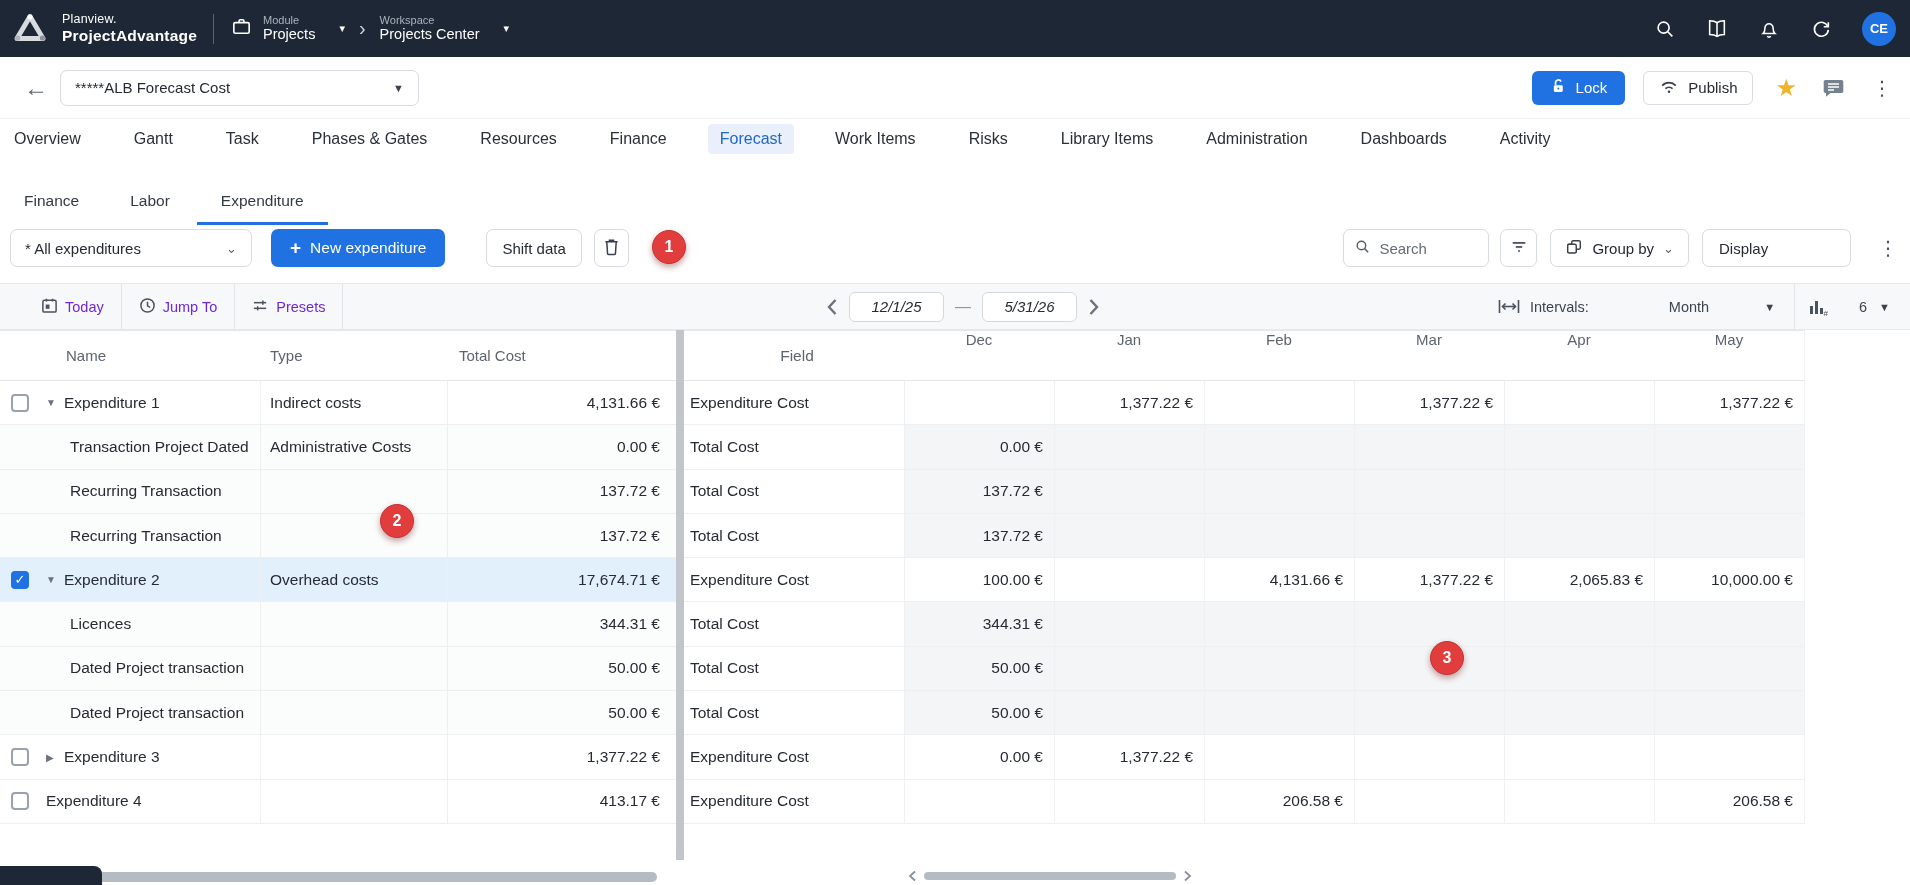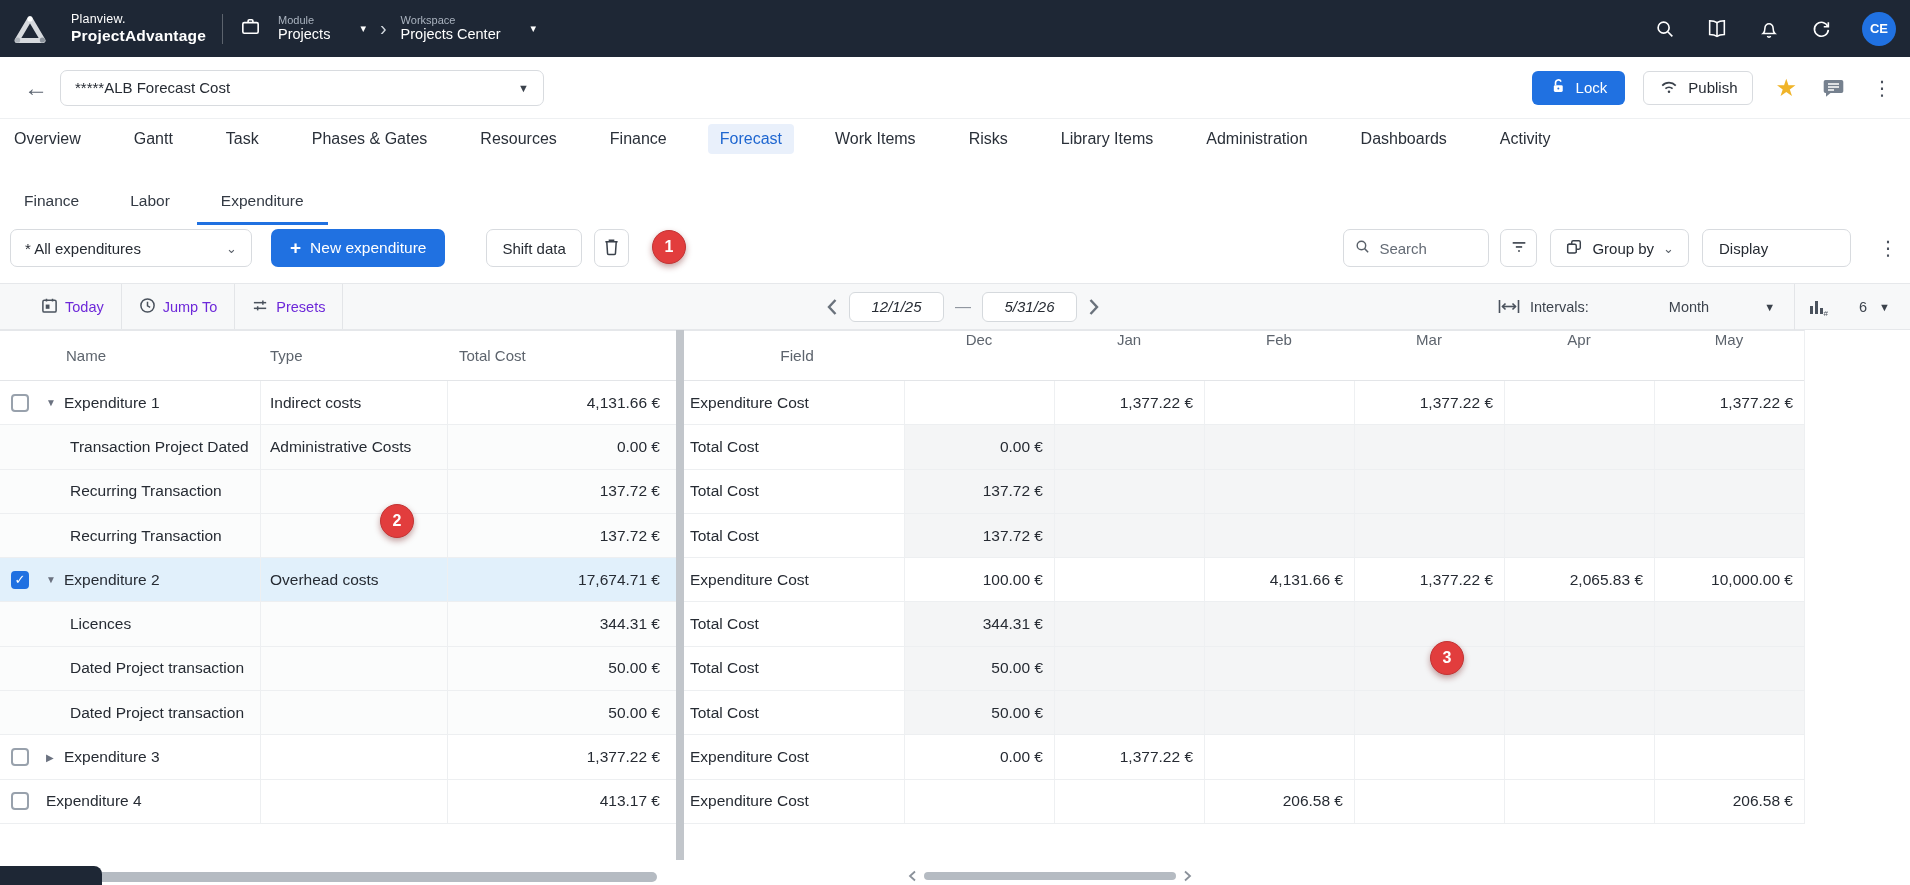--- a/index.html
+++ b/index.html
@@ -3,42 +3,42 @@
 <meta charset="utf-8">
 <style>
   * { margin:0; padding:0; box-sizing:border-box; }
   html,body { width:1910px; height:885px; overflow:hidden; background:#fff;
               font-family:"Liberation Sans", sans-serif; color:#262b33; }
   .app { position:relative; width:1910px; height:885px; }
 
   
   .topbar { position:absolute; top:0; left:0; right:0; height:57px; background:#1e2735;
             display:flex; align-items:center; padding:0 14px; color:#fff; }
-  .logo { display:flex; align-items:flex-end; gap:25px; }
+  .logo { display:flex; align-items:flex-start; gap:16px; }
   .logo svg { display:block; }
   .logo-text { line-height:1.1; }
   .logo-line1 { font-size:12.5px; letter-spacing:.2px; }
   .logo-line2 { font-size:15.5px; font-weight:bold; letter-spacing:.2px; }
   .tb-sep { width:1px; height:30px; background:rgba(255,255,255,.28); margin:0 16px; }
-  .crumb { display:flex; align-items:center; gap:16px; cursor:pointer; }
+  .crumb { display:flex; align-items:center; gap:10px; cursor:pointer; }
   .crumb-txt { line-height:1.15; }
   .crumb-label { font-size:11px; color:#aab3bf; }
   .crumb-value { font-size:14.5px; color:#fff; }
   .caret-w { font-size:11px; color:#fff; margin-left:14px; }
   .crumb-chev { font-size:20px; color:#cfd5dc; margin:0 14px; }
   .topbar-right { margin-left:auto; display:flex; align-items:center; gap:30px; }
   .tb-icon { width:22px; height:22px; display:flex; align-items:center; justify-content:center; cursor:pointer; }
   .avatar { width:34px; height:34px; border-radius:50%; background:#2071e1; color:#fff;
             font-size:13px; font-weight:bold; display:flex; align-items:center; justify-content:center; }
 
   
   .titlebar { position:absolute; top:57px; left:0; right:0; height:62px; background:#fff;
               display:flex; align-items:center; padding:0 18px; border-bottom:1px solid #eef0f2; }
   .back { font-size:24px; color:#5b6470; margin:0 12px 0 6px; cursor:pointer; line-height:1; }
-  .title-select { width:484px; height:36px; border:1px solid #d8dbdf; border-radius:7px;
+  .title-select { width:359px; height:36px; border:1px solid #d8dbdf; border-radius:7px;
                   display:flex; align-items:center; justify-content:space-between; padding:0 14px;
                   font-size:15px; cursor:pointer; }
   .caret-d { font-size:11px; color:#3b424c; }
   .titlebar-right { margin-left:auto; display:flex; align-items:center; }
   .btn { display:flex; align-items:center; gap:9px; height:34px; border-radius:6px;
          font-size:15px; cursor:pointer; }
   .btn-lock { background:#2071e1; color:#fff; padding:0 18px; }
   .btn-publish { background:#fff; color:#262b33; border:1px solid #d8dbdf; padding:0 15px; margin-left:18px; }
   .star { font-size:24px; color:#f0b429; margin-left:22px; cursor:pointer; }
   .comment { margin-left:24px; cursor:pointer; display:flex; }

